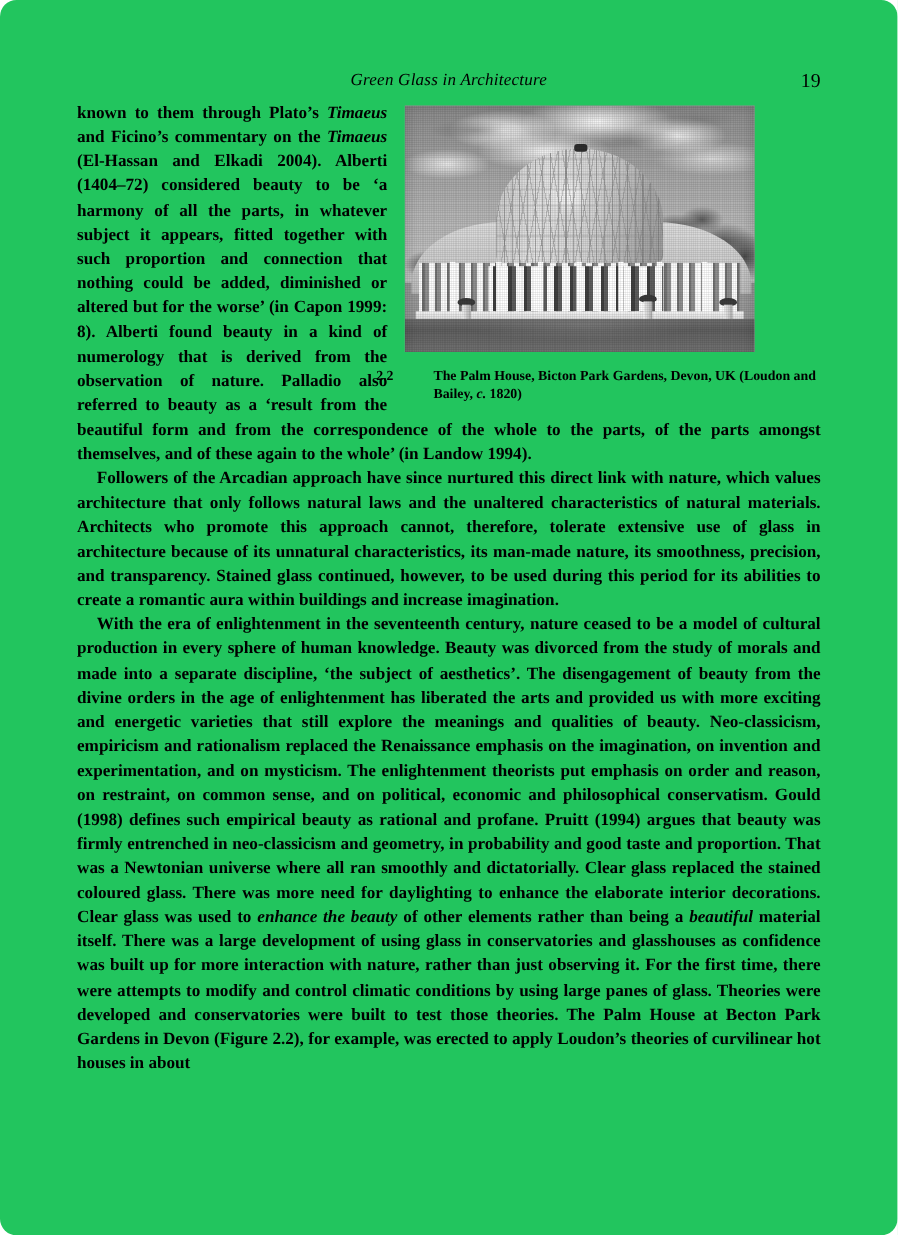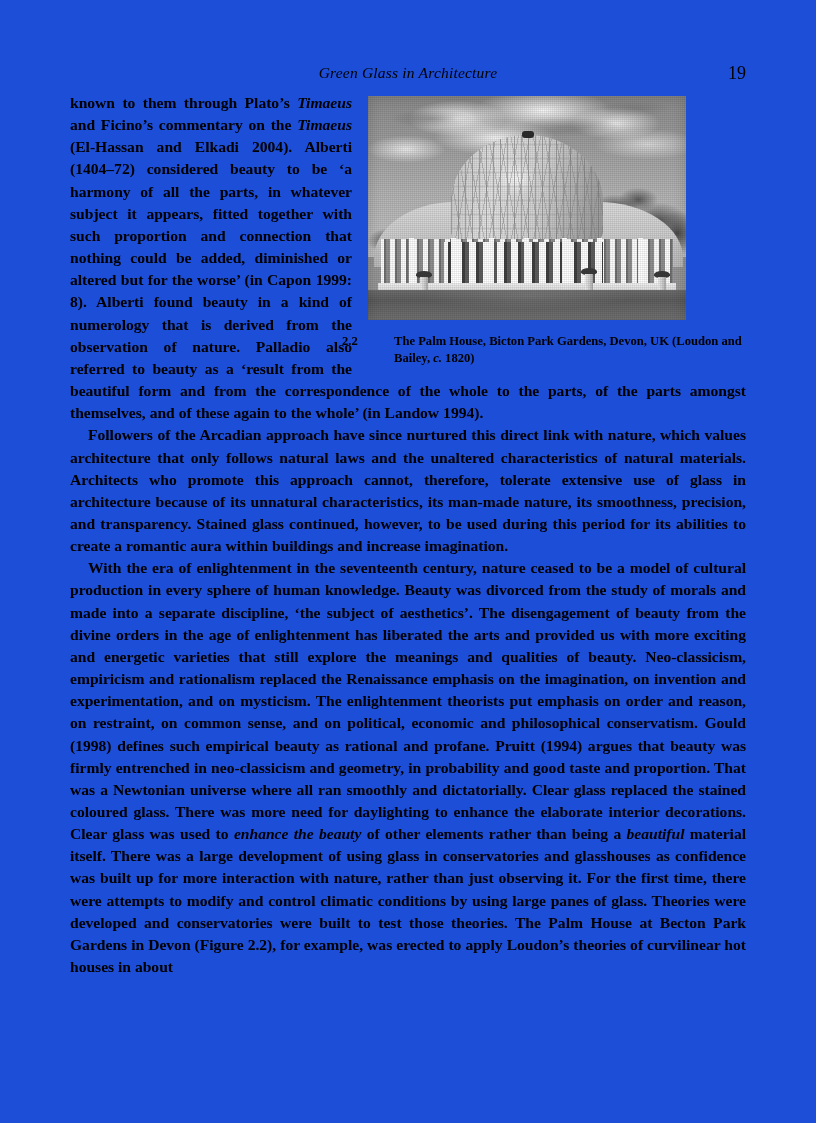--- a/index.html
+++ b/index.html
@@ -9,23 +9,24 @@
     background: #ffffff;
   }
   body {
     font-family: "Liberation Serif", "DejaVu Serif", serif;
     color: #000000;
   }
   .page {
     position: relative;
     width: 816px;
     height: 1123px;
-    background: #1d4ed8;
+    background: #22c55e;
     overflow: hidden;
     box-sizing: border-box;
+    border-radius: 15px;
   }
 
   
   .running-head {
     position: absolute;
     left: 70px;
     top: 62px;
     width: 676px;
     height: 22px;
   }

